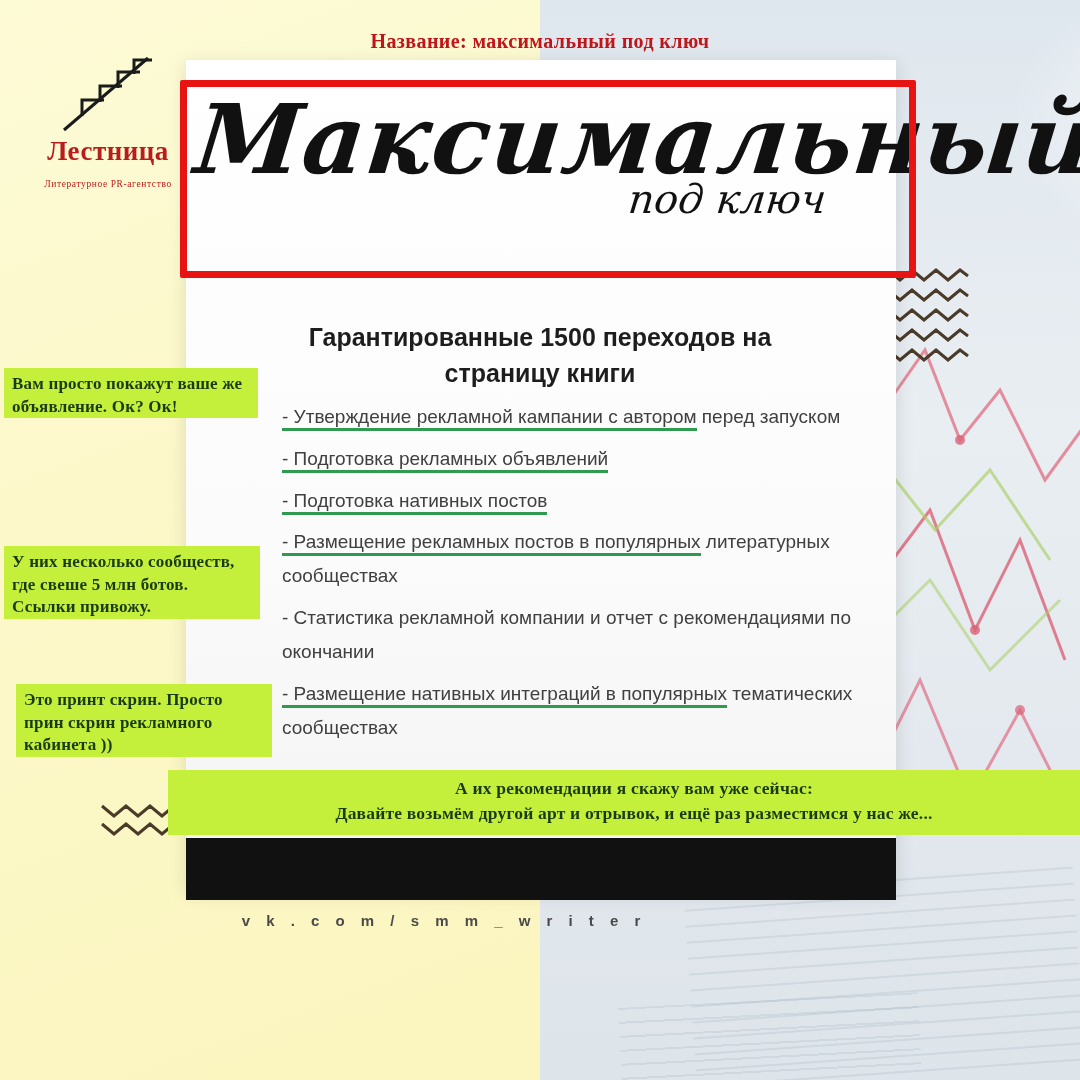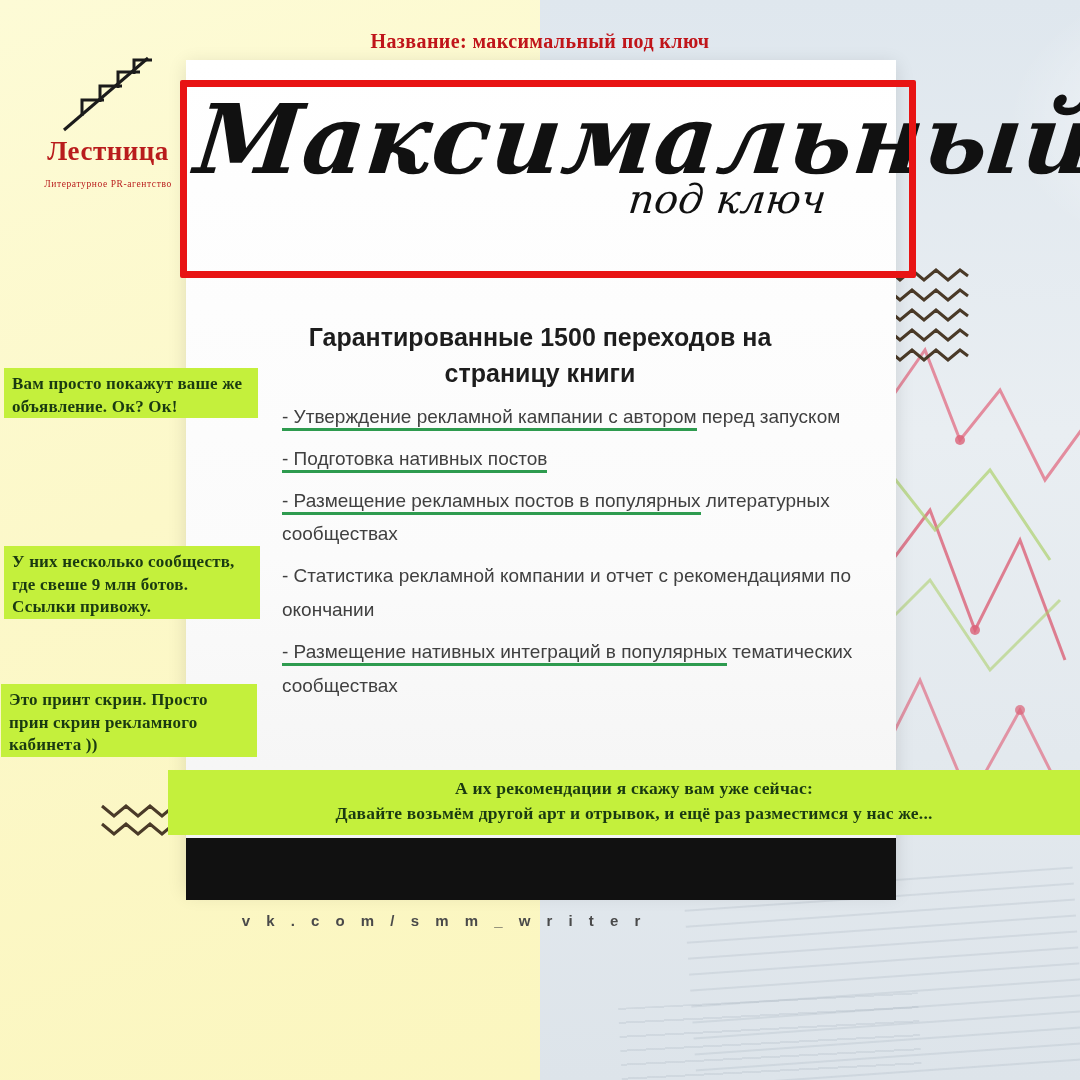--- a/index.html
+++ b/index.html
@@ -74,21 +74,21 @@
   .bullets .row{margin-bottom:8px;}
   .u{display:inline;border-bottom:3px solid #2e9b4f;padding-bottom:1px;}
 
   
   .note{position:absolute;background:#c4f03c;color:#1a3a11;
     font-family:"Liberation Serif", serif;font-weight:bold;
     font-size:17px;line-height:1.33;padding:5px 8px 0 8px;letter-spacing:.2px;}
   .note.n1{left:4px;top:368px;width:238px;}
   .note.n2{left:4px;top:474px;width:246px;}
   .note.n3{left:4px;top:546px;width:240px;}
-  .note.n4{left:1px;top:684px;width:240px;}
+  .note.n4{left:16px;top:684px;width:240px;}
 
   .banner{position:absolute;left:168px;top:770px;width:912px;background:#c4f03c;
     font-family:"Liberation Serif", serif;font-weight:bold;color:#1a3a11;
     font-size:17.5px;line-height:1.45;padding:6px 10px 8px 10px;letter-spacing:.2px;}
   .banner .l1{text-align:center;}
   .banner .l2{text-align:center;}
 
   
   .footer{position:absolute;left:0;top:912px;width:888px;text-align:center;
     font-size:15px;color:#4a4a4a;letter-spacing:6px;font-weight:bold;}
@@ -162,39 +162,43 @@
   <div class="red-frame"></div>
 
   <div class="headline">Гарантированные 1500 переходов на страницу книги</div>
 
   <div class="bullets">
     <div class="row">
       <span class="u">- Утверждение рекламной кампании с автором</span>
       <span>перед запуском</span>
     </div>
     <div class="row">
+      <span class="u">- Подготовка рекламных объявлений</span>
+      <span></span>
+    </div>
+    <div class="row">
       <span class="u">- Подготовка нативных постов</span>
       <span></span>
     </div>
     <div class="row">
       <span class="u">- Размещение рекламных постов в популярных</span>
       <span>литературных сообществах</span>
     </div>
     <div class="row">
       <span>- Статистика рекламной компании и отчет с</span>
       <span>рекомендациями по окончании</span>
     </div>
     <div class="row">
       <span class="u">- Размещение нативных интеграций в популярных</span>
       <span>тематических сообществах</span>
     </div>
   </div>
 
   <div class="note n1">Вам просто покажут ваше же объявление. Ок? Ок!</div>
-  <div class="note n3">У них несколько сообществ, где свеше 9 млн ботов. Ссылки привожу.</div>
+  <div class="note n3">У них несколько сообществ, где свеше 5 млн ботов. Ссылки привожу.</div>
   <div class="note n4">Это принт скрин. Просто прин скрин рекламного кабинета ))</div>
 
   <div class="banner">
     <div class="l1">А их рекомендации я скажу вам уже сейчас:</div>
     <div class="l2">Давайте возьмём другой арт и отрывок, и ещё раз разместимся у нас же...</div>
   </div>
 
   <div class="footer">v k . c o m / s m m _ w r i t e r</div>
 
 </div>

